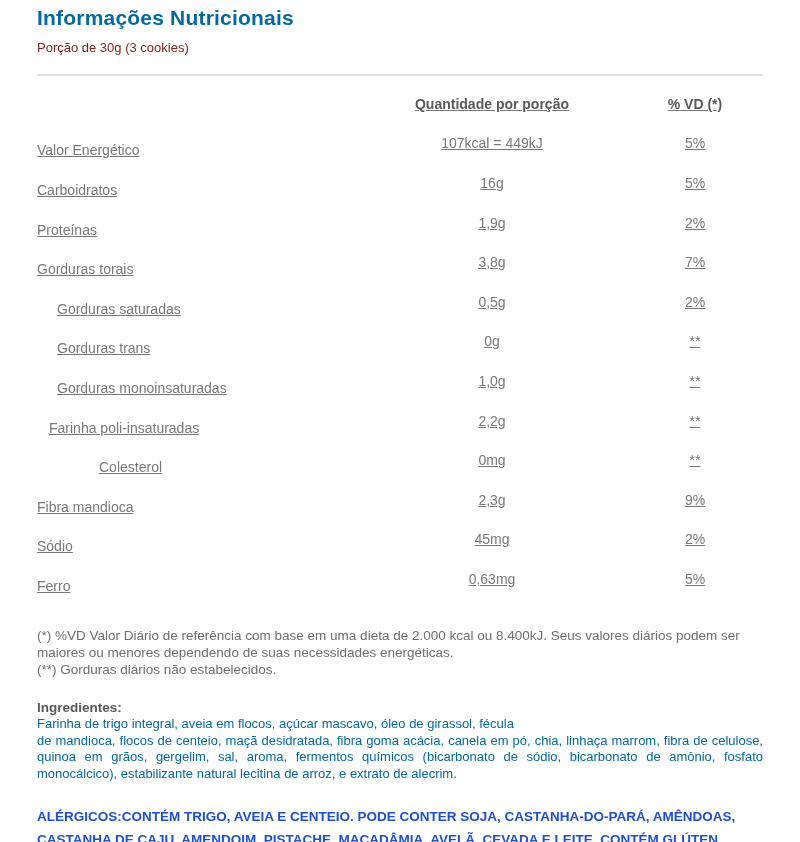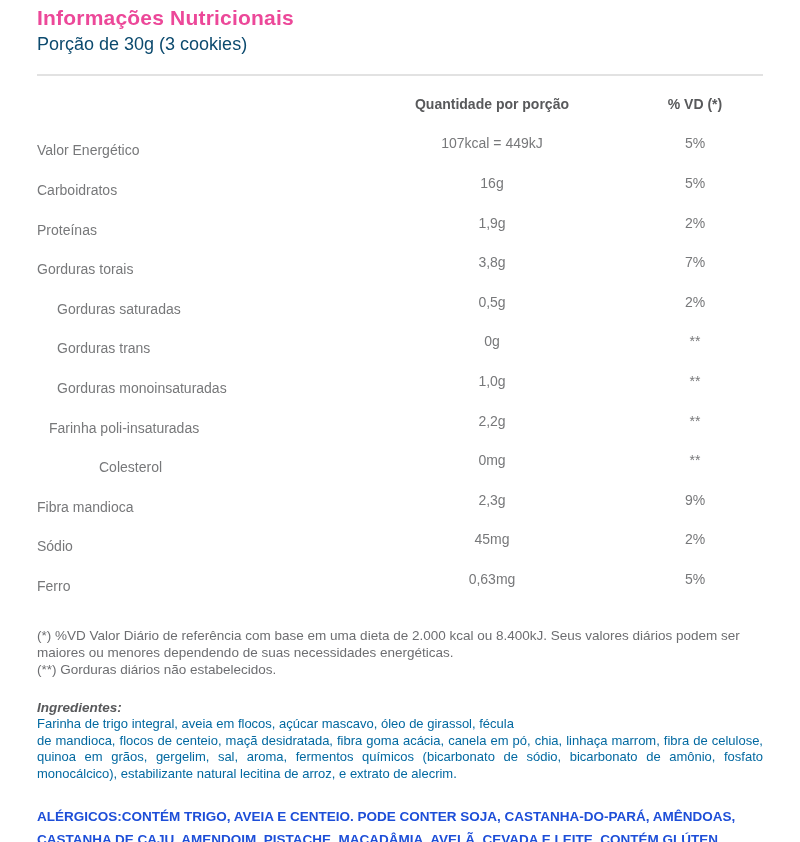--- a/index.html
+++ b/index.html
@@ -11,36 +11,36 @@
     color: #77787a;
     margin: 0 auto;
   }
   .page {
     width: 800px;
     padding: 6px 37px 20px 37px;
   }
   .title {
     font-size: 21px;
     font-weight: 700;
-    color: #ec4899;
+    color: #0369a1;
     letter-spacing: 0.2px;
   }
   .subtitle {
-    margin-top: 4px;
-    font-size: 18px;
-    color: #0c4a6e;
+    margin-top: 10px;
+    font-size: 13px;
+    color: #7f1d1d;
   }
   .divider {
     margin-top: 19px;
     border: none;
     border-top: 2px solid #e2e2e2;
     height: 0;
   }
   
-  .ntable { margin-top: 8px; }
+  .ntable { margin-top: 8px; text-decoration: underline; }
   .nrow {
     display: flex;
     align-items: center;
     height: 39.6px;
     font-size: 14px;
   }
   .nrow .c-label { flex: 1 1 auto; color: #77787a; margin-top: 14px; }
   .nrow .c-qty   { width: 270px; flex: 0 0 270px; text-align: center; color: #77787a; }
   .nrow .c-vd    { width: 136px; flex: 0 0 136px; text-align: center; color: #77787a; }
   .nrow.header .c-qty,
@@ -58,21 +58,20 @@
     line-height: 17px;
     color: #6d6e71;
   }
   
   .ingredients { margin-top: 21px; }
   .ingredients-heading {
     font-size: 13.5px;
     font-weight: 700;
     color: #58595b;
     line-height: 17px;
-    font-style: italic;
   }
   .ingredients-text {
     font-size: 13px;
     line-height: 16.8px;
     color: #0369a1;
     text-align: justify;
   }
   
   .allergens {
     margin-top: 22px;

